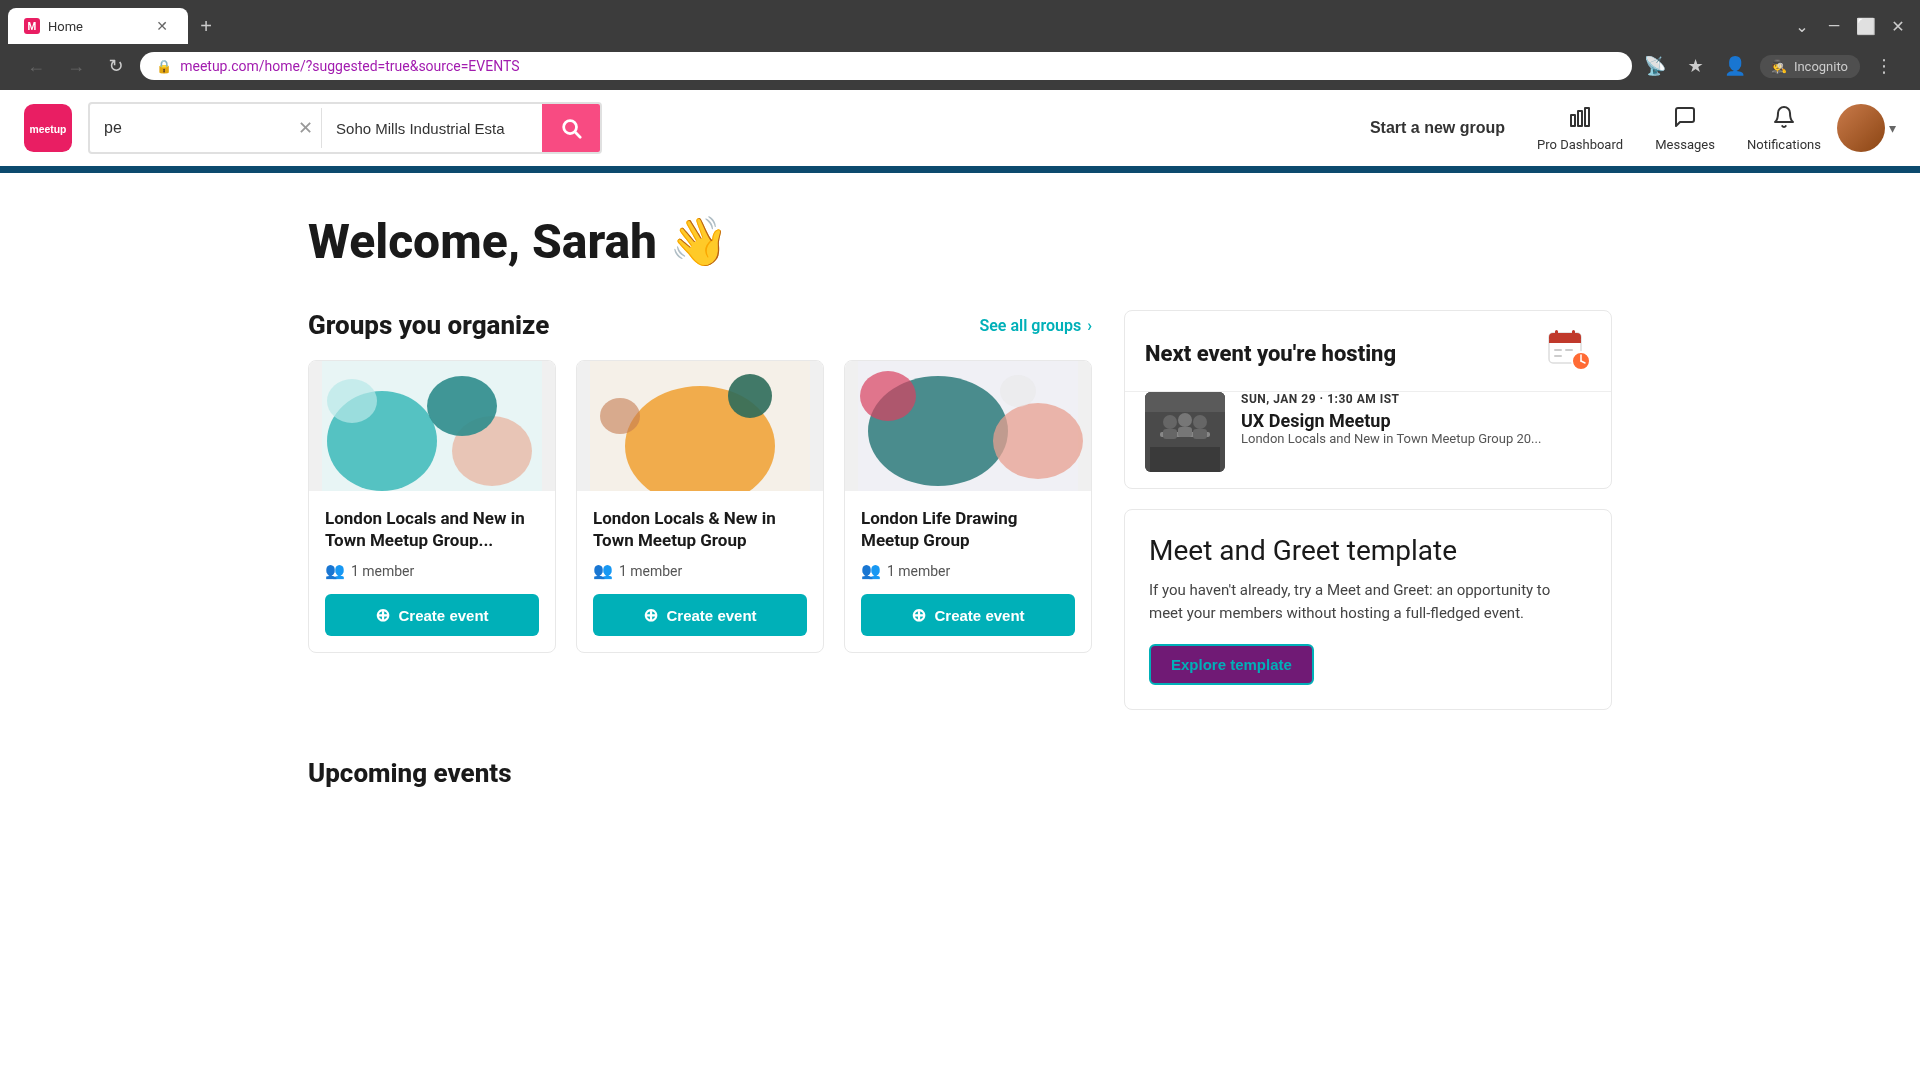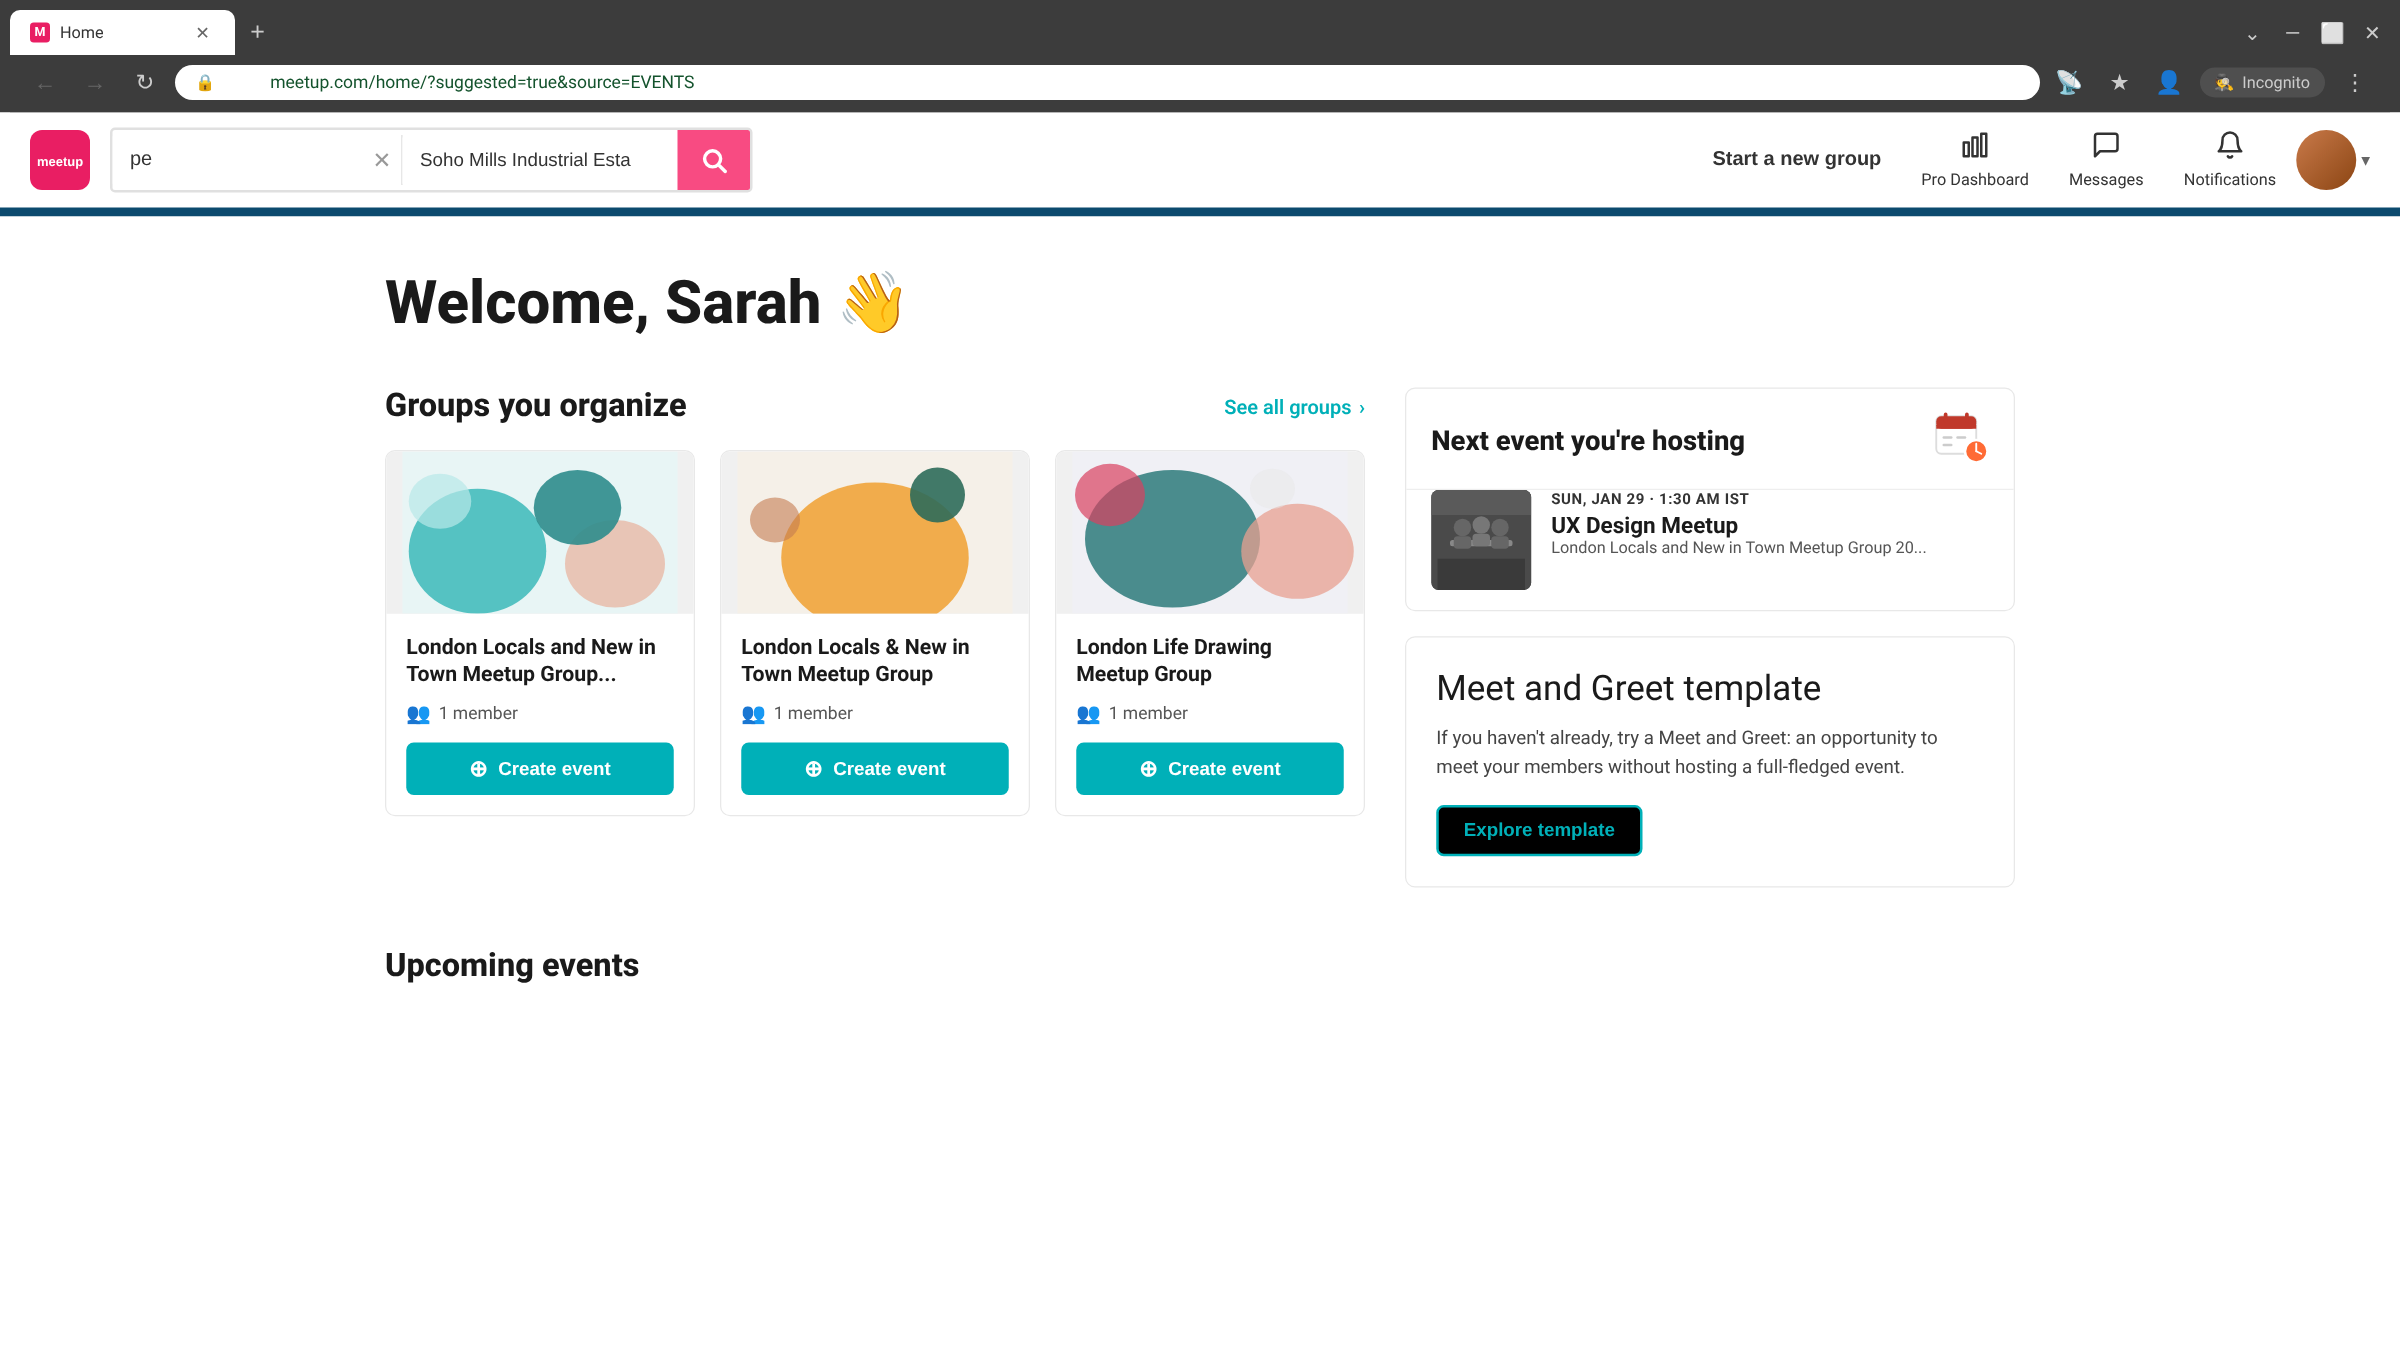--- a/index.html
+++ b/index.html
@@ -89,21 +89,21 @@
     .address-bar {
       flex: 1;
       background: #fff;
       border-radius: 20px;
       padding: 6px 16px;
       display: flex;
       align-items: center;
       gap: 8px;
     }
     .address-lock { color: #555; font-size: 13px; }
-    .address-text { font-size: 14px; color: #14532d; flex: 1; margin-left: 36px; }
+    .address-text { font-size: 14px; color: #a21caf; flex: 1; }
     .browser-actions {
       display: flex;
       align-items: center;
       gap: 8px;
     }
     .browser-action-btn {
       color: #ccc;
       font-size: 18px;
       cursor: pointer;
       background: none;
@@ -419,21 +419,21 @@
       color: #1a1a1a;
       margin-bottom: 12px;
     }
     .template-desc {
       font-size: 15px;
       color: #444;
       line-height: 1.5;
       margin-bottom: 20px;
     }
     .explore-template-btn {
-      background: #000000;
+      background: #701a75;
       border: 2px solid #00b0b8;
       color: #00b0b8;
       border-radius: 6px;
       padding: 10px 20px;
       font-size: 15px;
       font-weight: 600;
       cursor: pointer;
     }
 
     

